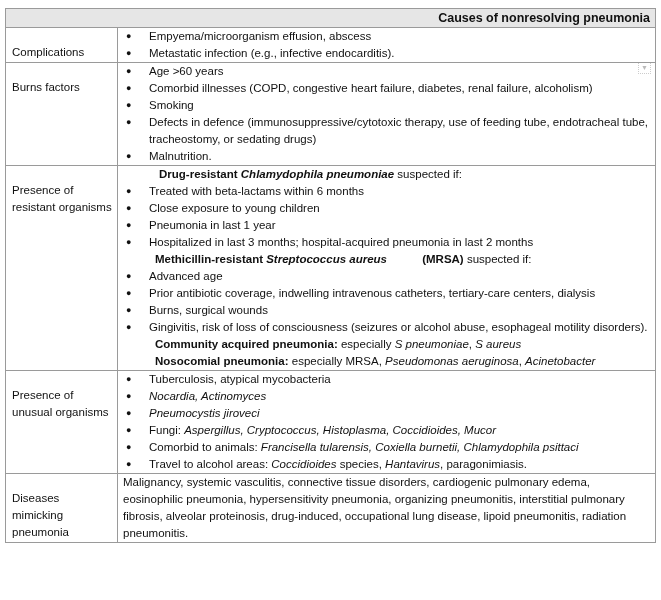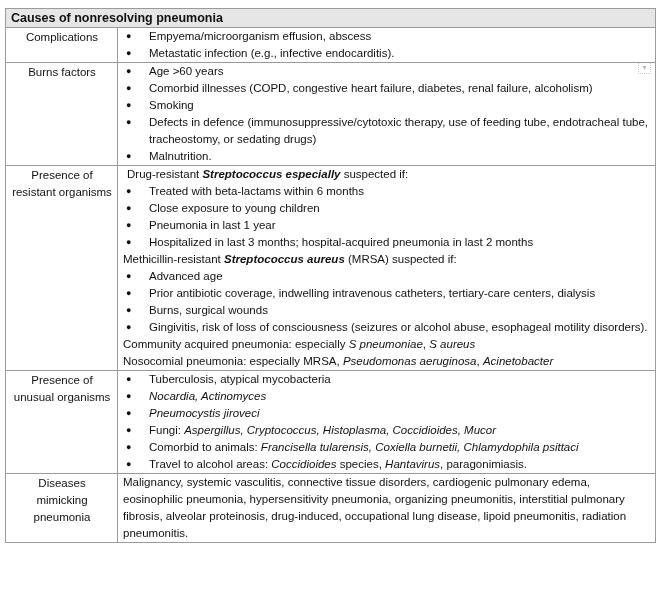--- a/index.html
+++ b/index.html
@@ -1,27 +1,27 @@
 <!DOCTYPE html>
 <html><head>
 <meta charset="utf-8">
 <style>
   html, body { margin: 0; padding: 0; background: #ffffff; }
   body { width: 661px; height: 600px; overflow: hidden; position: relative;
          font-family: "Liberation Sans", sans-serif; font-size: 11.5px; color: #111; }
   table { position: absolute; left: 5px; top: 8px; width: 651px; border-collapse: collapse; table-layout: fixed; }
   td, th { border: 1px solid #9a9a9a; vertical-align: top; padding: 0 5px; line-height: 17px; }
-  th { background: #e6e6e6; font-weight: bold; font-size: 12.5px; text-align: left; height: 18px; line-height: 18px; }
+  th { background: #e6e6e6; font-weight: bold; font-size: 12.5px; text-align: right; height: 18px; line-height: 18px; }
   col.c1 { width: 112px; }
-  td.label { padding-left: 6px; padding-top: 1px; text-align: center; }
+  td.label { padding-left: 6px; padding-top: 16px; }
   ul { list-style: none; margin: 0; padding: 0; }
   li { position: relative; padding-left: 26px; }
   li .bullet { position: absolute; left: 3px; top: 0; font-size: 9px; }
   .sub { font-weight: normal; padding-left: 4px; }
-  .bold { font-weight: normal; }
+  .bold { font-weight: bold; margin-left: 32px; }
   .dropdown { position: absolute; right: 10px; top: 62px; width: 11px; height: 10px; border: 1px dotted #ccc;
               font-size: 7px; color: #bbb; text-align: center; line-height: 10px; }
   p { margin: 0; }
 </style>
 </head>
 <body>
 
 <div class="dropdown">▼</div>
 
 <table>
@@ -53,21 +53,21 @@
         <li><span class="bullet">●</span><span>Smoking</span></li>
         <li><span class="bullet">●</span><span>Defects in defence (immunosuppressive/cytotoxic therapy, use of feeding tube, endotracheal tube, tracheostomy, or sedating drugs)</span></li>
         <li><span class="bullet">●</span><span>Malnutrition.</span></li>
       </ul>
     </td>
   </tr>
 
   <tr>
     <td class="label">Presence of resistant organisms</td>
     <td>
-      <p class="sub"><span class="bold">Drug-resistant </span><b><i>Streptococcus especially</i></b><span> suspected if:</span></p>
+      <p class="sub"><span class="bold">Drug-resistant </span><b><i>Chlamydophila pneumoniae</i></b><span> suspected if:</span></p>
       <ul>
         <li><span class="bullet">●</span><span>Treated with beta-lactams within 6 months</span></li>
         <li><span class="bullet">●</span><span>Close exposure to young children</span></li>
         <li><span class="bullet">●</span><span>Pneumonia in last 1 year</span></li>
         <li><span class="bullet">●</span><span>Hospitalized in last 3 months; hospital-acquired pneumonia in last 2 months</span></li>
       </ul>
       <p><span class="bold">Methicillin-resistant </span><b><i>Streptococcus aureus</i></b><span class="bold"> (MRSA)</span><span> suspected if:</span></p>
       <ul>
         <li><span class="bullet">●</span><span>Advanced age</span></li>
         <li><span class="bullet">●</span><span>Prior antibiotic coverage, indwelling intravenous catheters, tertiary-care centers, dialysis</span></li>

